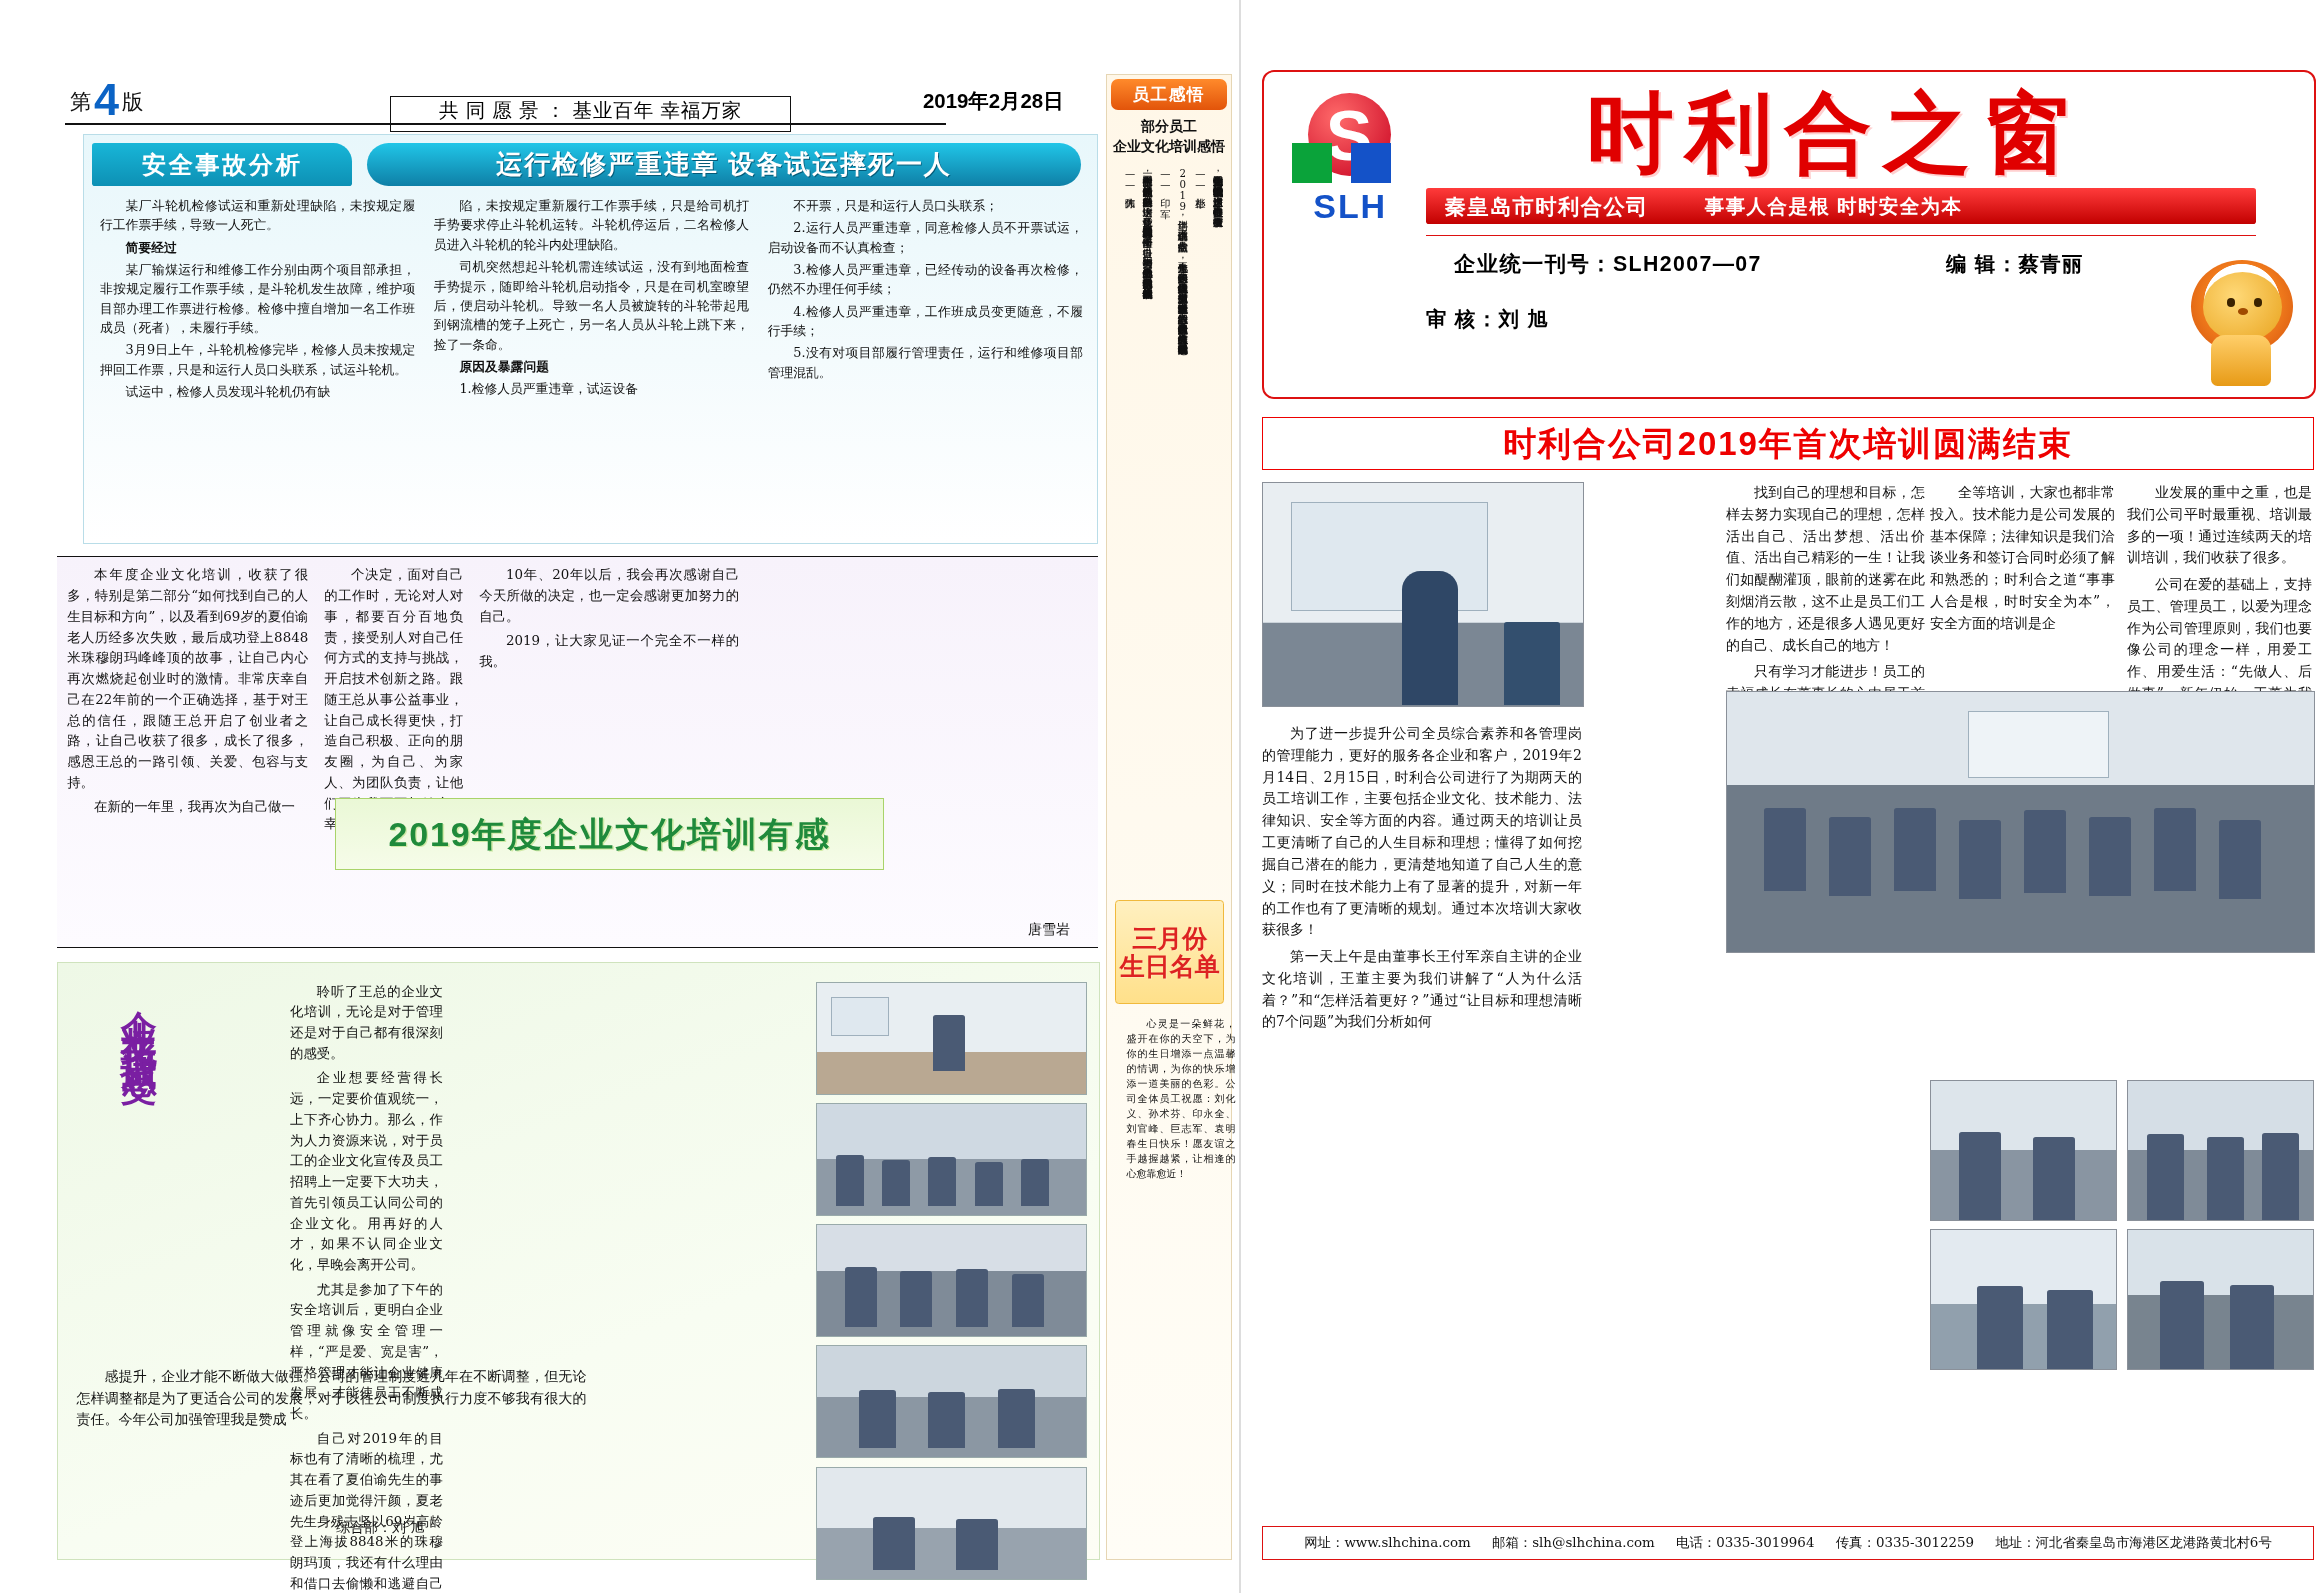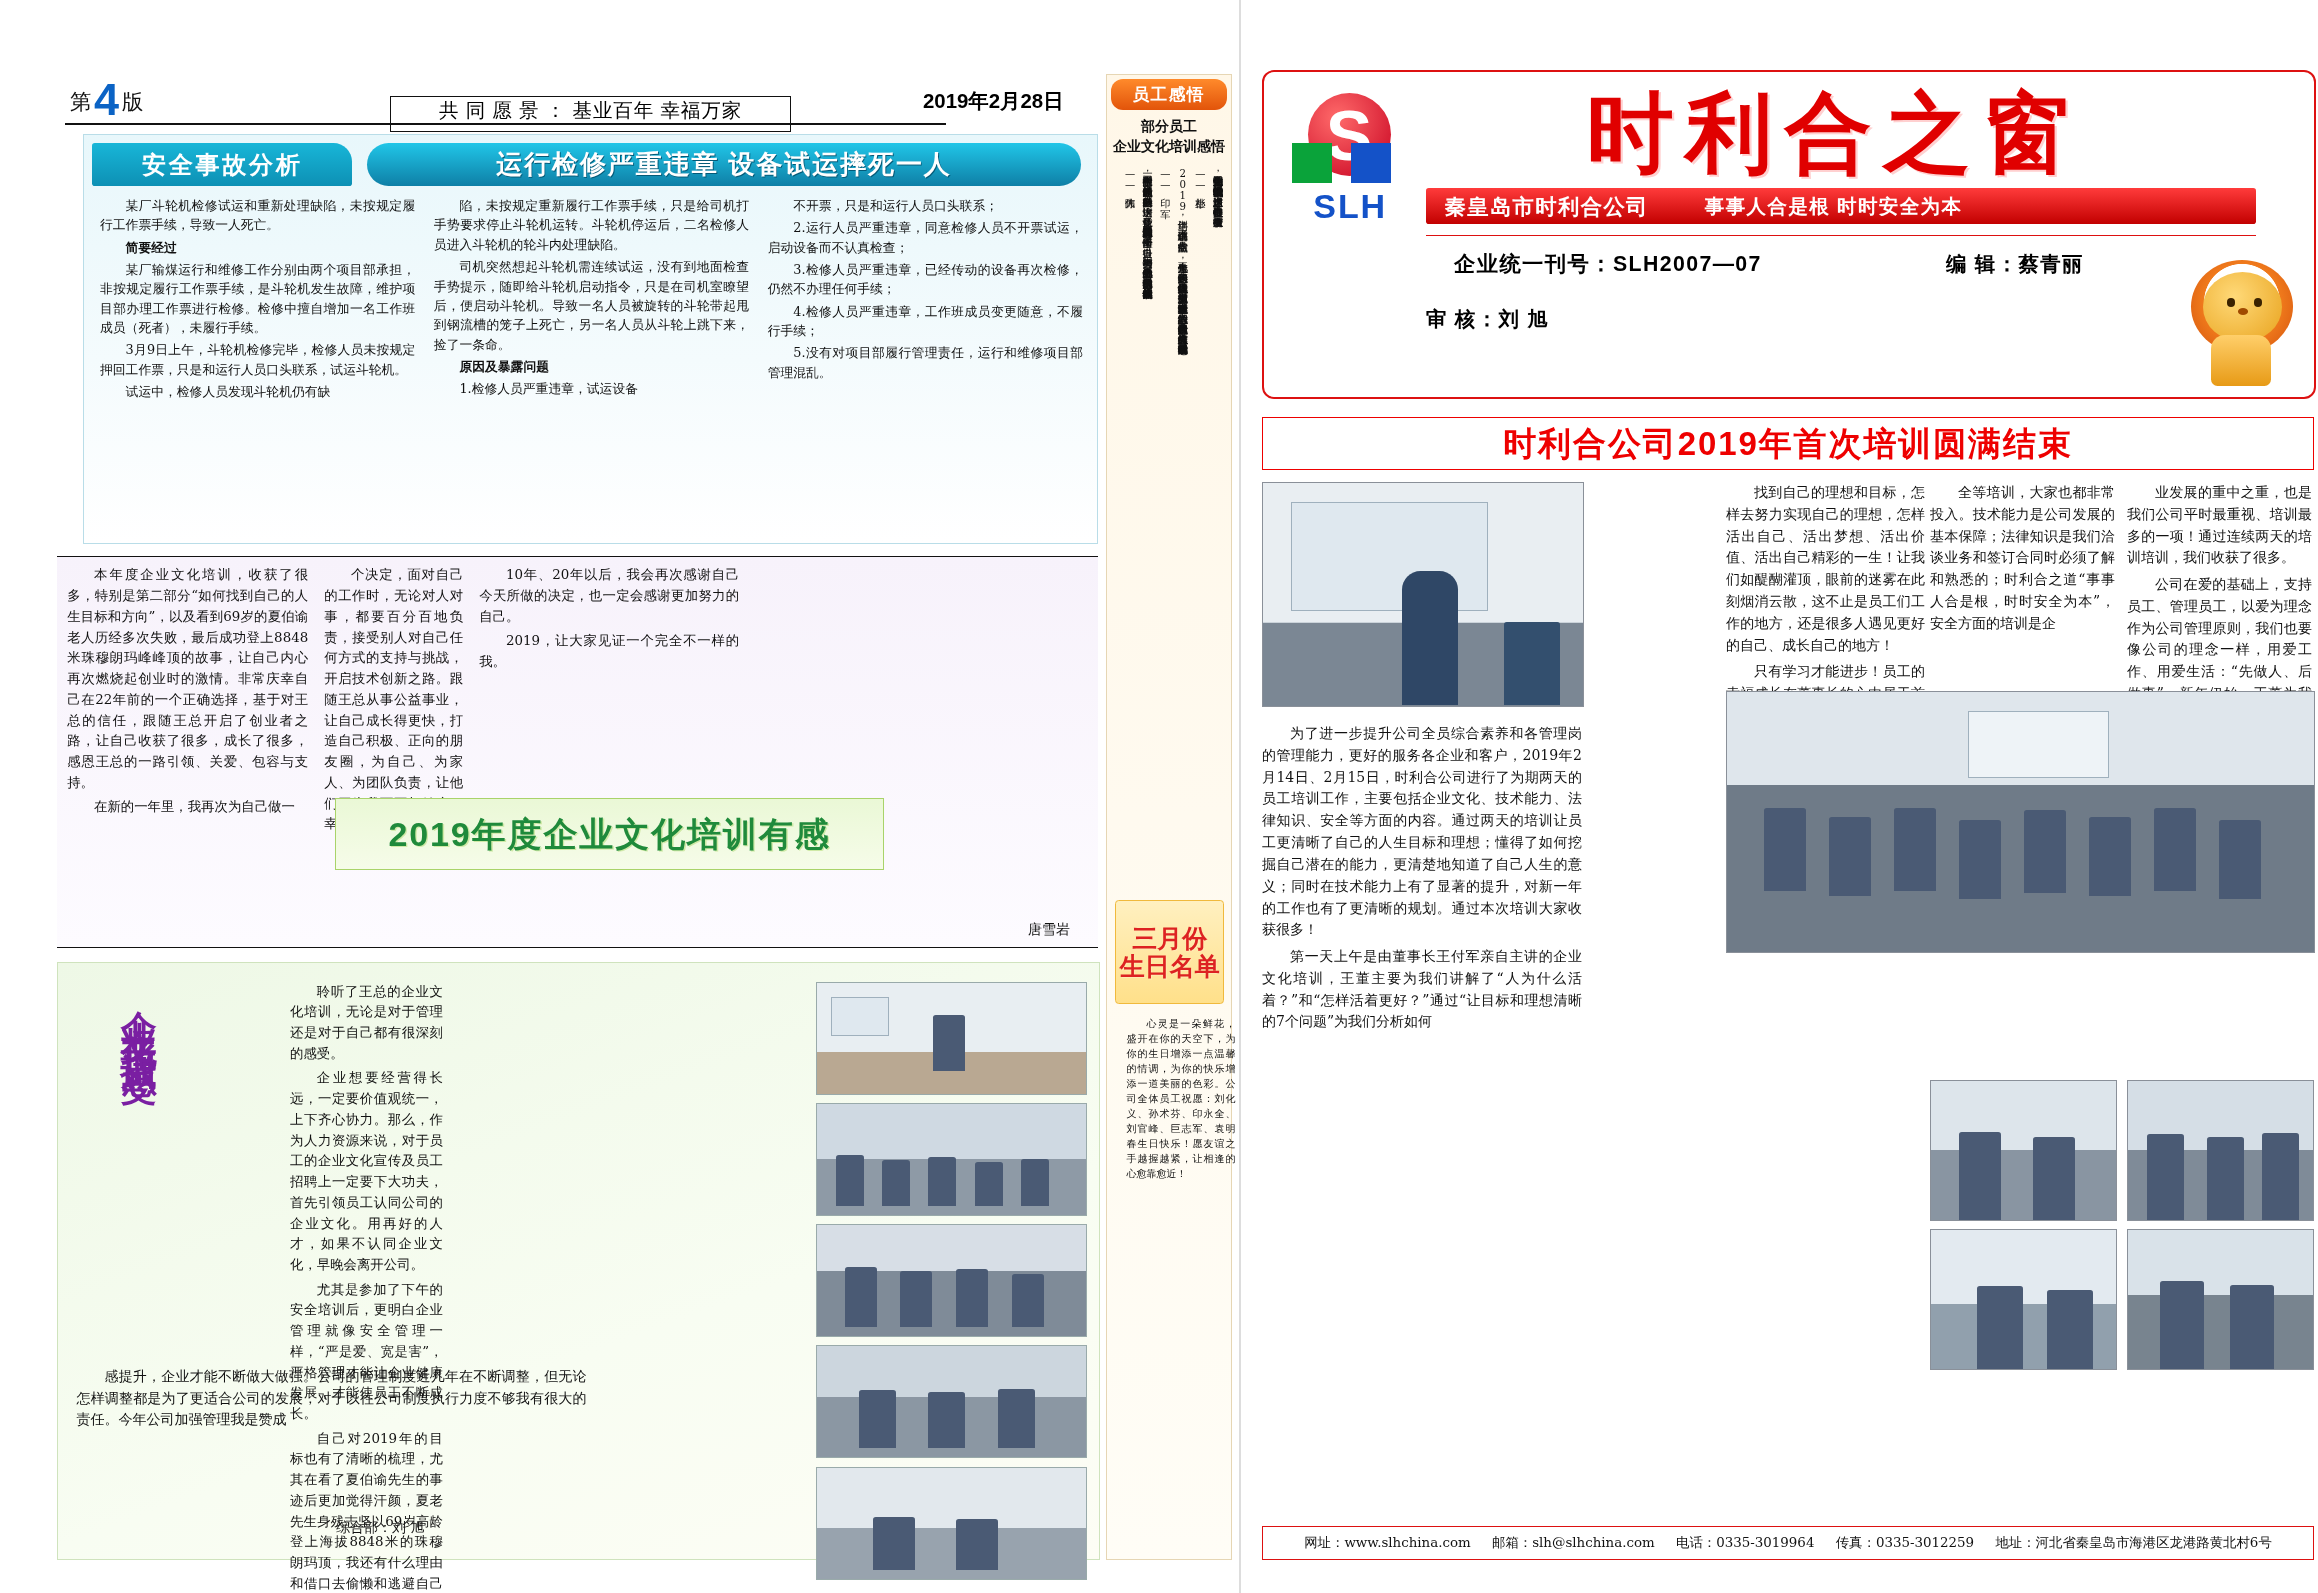--- a/index.html
+++ b/index.html
@@ -64,21 +64,21 @@
   #bl-col-mid{position:absolute;left:232px;top:18.5px;width:153px;font-size:13.4px;line-height:1.55;text-align:justify;}
   #bl-col-mid p{margin:0 0 3.7px 0;text-indent:2em;}
   #bl-byline{position:absolute;left:278px;top:556px;font-size:14px;}
   #bl-photos{position:absolute;right:14px;top:18.5px;width:269px;}
   .bl-photo{width:269px;height:111px;margin-bottom:8.3px;border:0.9px solid #9aa;position:relative;overflow:hidden;}
 
   
   #center-col{position:absolute;left:1106px;top:74px;width:124px;height:1484px;
      background:linear-gradient(180deg,#fff7e8,#fffdf6);border:0.9px solid #e6d6b4;}
   #center-tag{position:absolute;left:3.7px;top:3.7px;width:116px;height:31px;
-     background:linear-gradient(180deg,#ff8a2b,#e2540a);border-radius:12px;
+     background:linear-gradient(180deg,#ff8a2b,#e2540a);border-radius:7px;
      display:flex;align-items:center;justify-content:center;}
   #center-tag span{color:#fff;font-size:16.7px;font-weight:bold;letter-spacing:1.4px;}
   #center-head{position:absolute;left:4.6px;top:42px;width:115px;text-align:center;font-size:14px;font-weight:bold;line-height:1.4;}
   #center-body{position:absolute;left:6.5px;top:93px;width:111px;height:696px;
      font-size:10.2px;line-height:1.45;color:#111;display:flex;flex-direction:row-reverse;gap:2.8px;}
   #center-body p{writing-mode:vertical-rl;text-orientation:upright;margin:0;max-height:686px;}
   #center-birthday-title{position:absolute;left:8.3px;top:825px;width:107px;height:102px;
      background:linear-gradient(180deg,#fff0c0,#ffe08a);border:0.9px solid #f0b93c;border-radius:3.7px;
      display:flex;align-items:center;justify-content:center;}
   #center-birthday-title span{font-size:25px;font-weight:bold;color:#d22;line-height:1.12;text-align:center;

